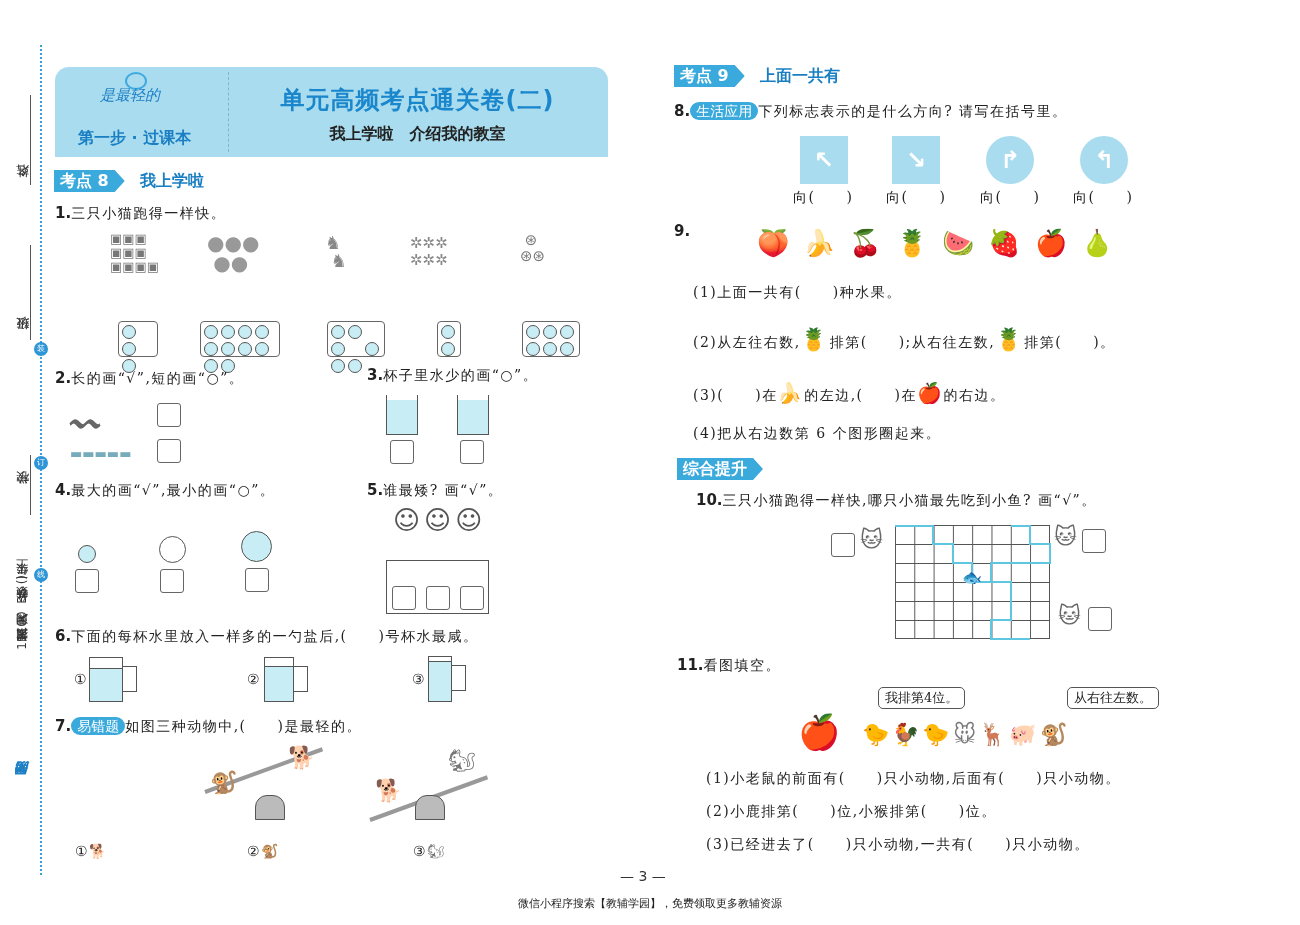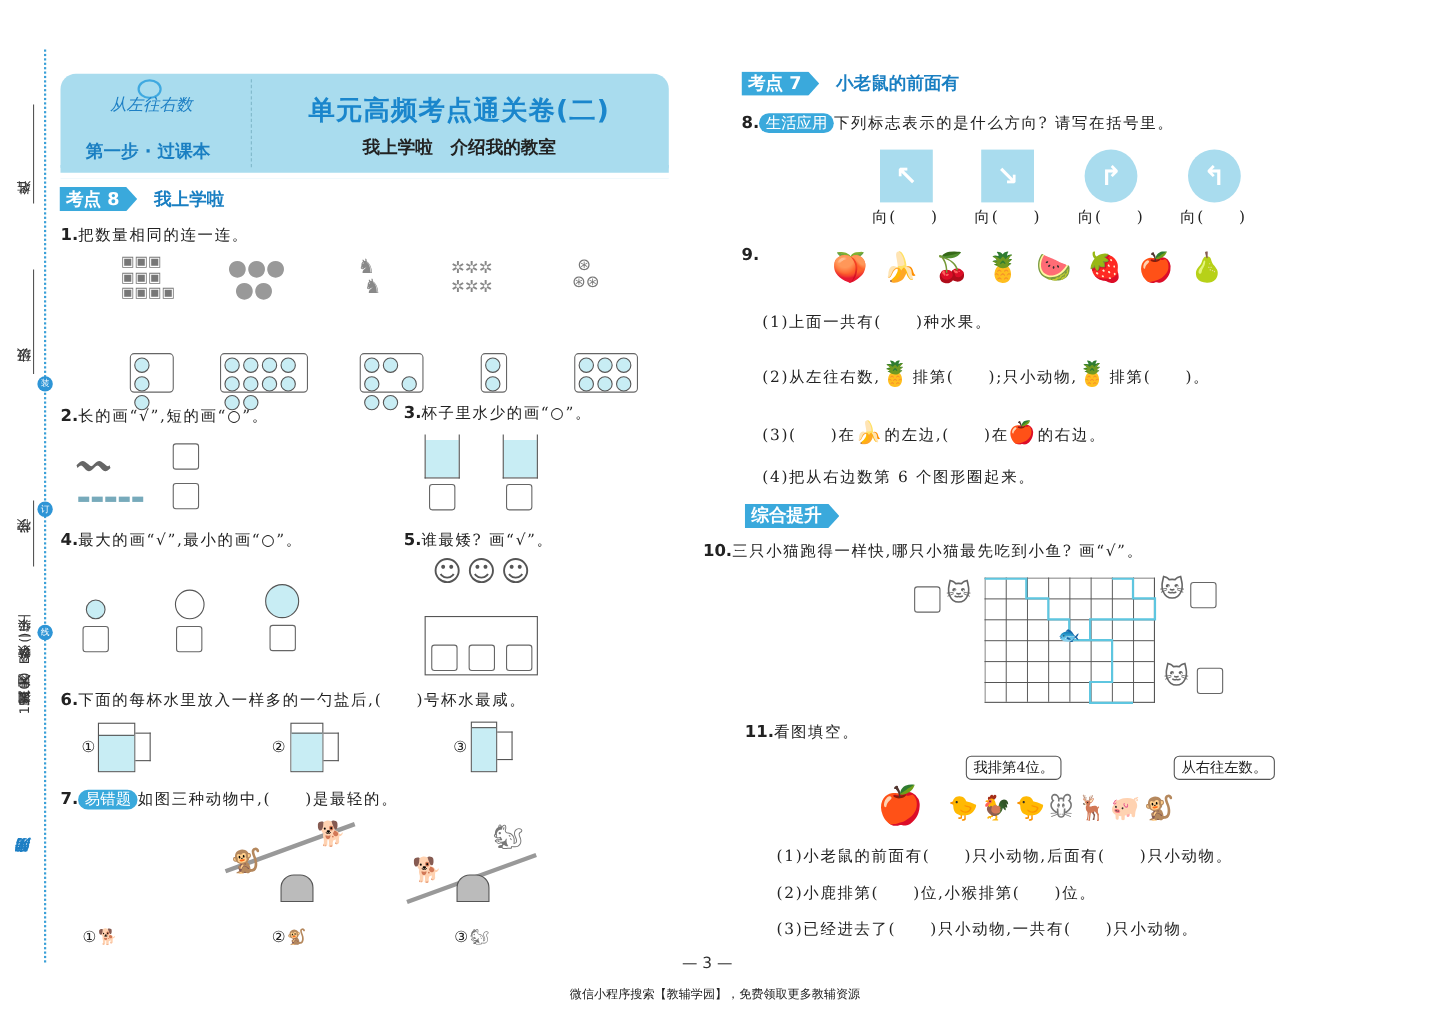--- a/index.html
+++ b/index.html
@@ -61,30 +61,30 @@
 <div class="vtext" style="left:14px;top:340px">班级</div>
 <div class="vline" style="top:455px;height:60px"></div>
 <div class="vtext" style="left:14px;top:495px">学校</div>
 <div class="vtext sans" style="left:14px;top:575px;font-size:12px">期末复习15天冲刺100分 数学 BS 一年级(上)</div>
 <div class="vtext sans" style="left:14px;top:785px;font-size:13px;color:#1d7fc4;font-style:italic;font-weight:bold">阳光同学</div>
 
 <div class="banner"></div>
 <div class="banner-wave"></div>
 <div class="banner-sep"></div>
 <div class="sun"></div>
-<div class="brand-logo">从左往右数</div>
+<div class="brand-logo">是最轻的</div>
 <div class="banner-step">第一步 · 过课本</div>
 <div class="banner-title">单元高频考点通关卷(二)</div>
 <div class="banner-sub">我上学啦　介绍我的教室</div>
 
 <div class="sec-tag" style="left:54px;top:170px">考点 8</div>
 <div class="sec-title" style="left:140px;top:171px">我上学啦</div>
 
 <div class="q" style="left:55px;top:204px">
-  <span class="qn">1.</span><span>把数量相同的连一连。</span>
+  <span class="qn">1.</span><span>三只小猫跑得一样快。</span>
 </div>
 <div class="emoji" style="left:110px;top:232px;font-size:13px;line-height:14px;width:60px">▣▣▣<br>▣▣▣<br>▣▣▣▣</div>
 <div class="emoji" style="left:207px;top:233px;font-size:20px;line-height:20px;width:70px;color:#999">●●●<br>&nbsp;●●</div>
 <div class="emoji" style="left:325px;top:234px;font-size:18px;line-height:18px;color:#888">♞<br>&nbsp;♞</div>
 <div class="emoji" style="left:410px;top:235px;font-size:15px;line-height:17px;color:#888">✲✲✲<br>✲✲✲</div>
 <div class="emoji" style="left:520px;top:232px;font-size:15px;line-height:16px;color:#777">&nbsp;⊛<br>⊛⊛</div>
 
 <div class="dotbox" style="left:118px;top:321px;width:40px;height:36px">
     <i></i>
     <i style="margin-right:14px"></i>
@@ -185,49 +185,49 @@
 <div class="emoji" style="left:210px;top:770px;color:#777">🐒</div>
 <div class="emoji" style="left:288px;top:745px;color:#777">🐕</div>
 <div class="abs" style="left:370px;top:818px;width:125px;height:4px;background:#999;transform:rotate(-20deg);transform-origin:left"></div>
 <div class="abs" style="left:415px;top:795px;width:30px;height:25px;background:#bbb;border-radius:12px 12px 0 0;border:1px solid #555"></div>
 <div class="emoji" style="left:375px;top:778px;color:#777">🐕</div>
 <div class="emoji" style="left:448px;top:748px;color:#777">🐿</div>
 <div class="q" style="left:75px;top:843px"><span>①</span><span class="sans" style="color:#777">🐕</span></div>
 <div class="q" style="left:247px;top:843px"><span>②</span><span class="sans" style="color:#777">🐒</span></div>
 <div class="q" style="left:413px;top:843px"><span>③</span><span class="sans" style="color:#777">🐿</span></div>
 
-<div class="sec-tag" style="left:674px;top:65px">考点 7</div>
-<div class="sec-title" style="left:760px;top:66px">小老鼠的前面有</div>
+<div class="sec-tag" style="left:674px;top:65px">考点 9</div>
+<div class="sec-title" style="left:760px;top:66px">上面一共有</div>
 
 <div class="q" style="left:674px;top:102px">
   <span class="qn">8.</span><span class="pill">生活应用</span><span>下列标志表示的是什么方向? 请写在括号里。</span>
 </div>
 <div class="sign" style="left:800px;top:136px">↖</div>
 <div class="sign" style="left:892px;top:136px">↘</div>
 <div class="sign round" style="left:986px;top:136px">↱</div>
 <div class="sign round" style="left:1080px;top:136px">↰</div>
 <div class="q" style="left:793px;top:189px">向(　　)</div>
 <div class="q" style="left:886px;top:189px">向(　　)</div>
 <div class="q" style="left:980px;top:189px">向(　　)</div>
 <div class="q" style="left:1073px;top:189px">向(　　)</div>
 
 <div class="q" style="left:674px;top:222px"><span class="qn">9.</span></div>
 <div class="emoji" style="left:757px;top:228px;font-size:26px;letter-spacing:14px;color:#666;white-space:nowrap">🍑🍌🍒🍍🍉🍓🍎🍐</div>
 <div class="q" style="left:693px;top:284px">(1)上面一共有(　　)种水果。</div>
 <div class="q" style="left:693px;top:327px">
-  <span>(2)从左往右数,</span><span class="sans" style="font-size:22px">🍍</span><span>排第(　　);只小动物,</span><span class="sans" style="font-size:22px">🍍</span><span>排第(　　)。</span>
+  <span>(2)从左往右数,</span><span class="sans" style="font-size:22px">🍍</span><span>排第(　　);从右往左数,</span><span class="sans" style="font-size:22px">🍍</span><span>排第(　　)。</span>
 </div>
 <div class="q" style="left:693px;top:381px">
   <span>(3)(　　)在</span><span class="sans" style="font-size:20px">🍌</span><span>的左边,(　　)在</span><span class="sans" style="font-size:20px">🍎</span><span>的右边。</span>
 </div>
 <div class="q" style="left:693px;top:425px">(4)把从右边数第 6 个图形圈起来。</div>
 
 <div class="sec-tag" style="left:677px;top:458px">综合提升</div>
 
-<div class="q" style="left:639px;top:491px">
+<div class="q" style="left:696px;top:491px">
   <span class="qn">10.</span><span>三只小猫跑得一样快,哪只小猫最先吃到小鱼? 画“√”。</span>
 </div>
 <div class="box" style="left:831px;top:533px"></div>
 <div class="emoji" style="left:860px;top:527px;color:#666">🐱</div>
 <div class="grid"></div>
 <svg class="abs" style="left:895px;top:525px" width="160" height="120">
   <polyline points="0,1 38,1 38,19 58,19 58,38 77,38 77,57" fill="none" stroke="#5ec6e0" stroke-width="2"></polyline>
   <polyline points="116,1 135,1 135,19 155,19 155,38 96,38 96,57 77,57" fill="none" stroke="#5ec6e0" stroke-width="2"></polyline>
   <polyline points="135,114 96,114 96,95 116,95 116,57 96,57" fill="none" stroke="#5ec6e0" stroke-width="2"></polyline>
 </svg>

